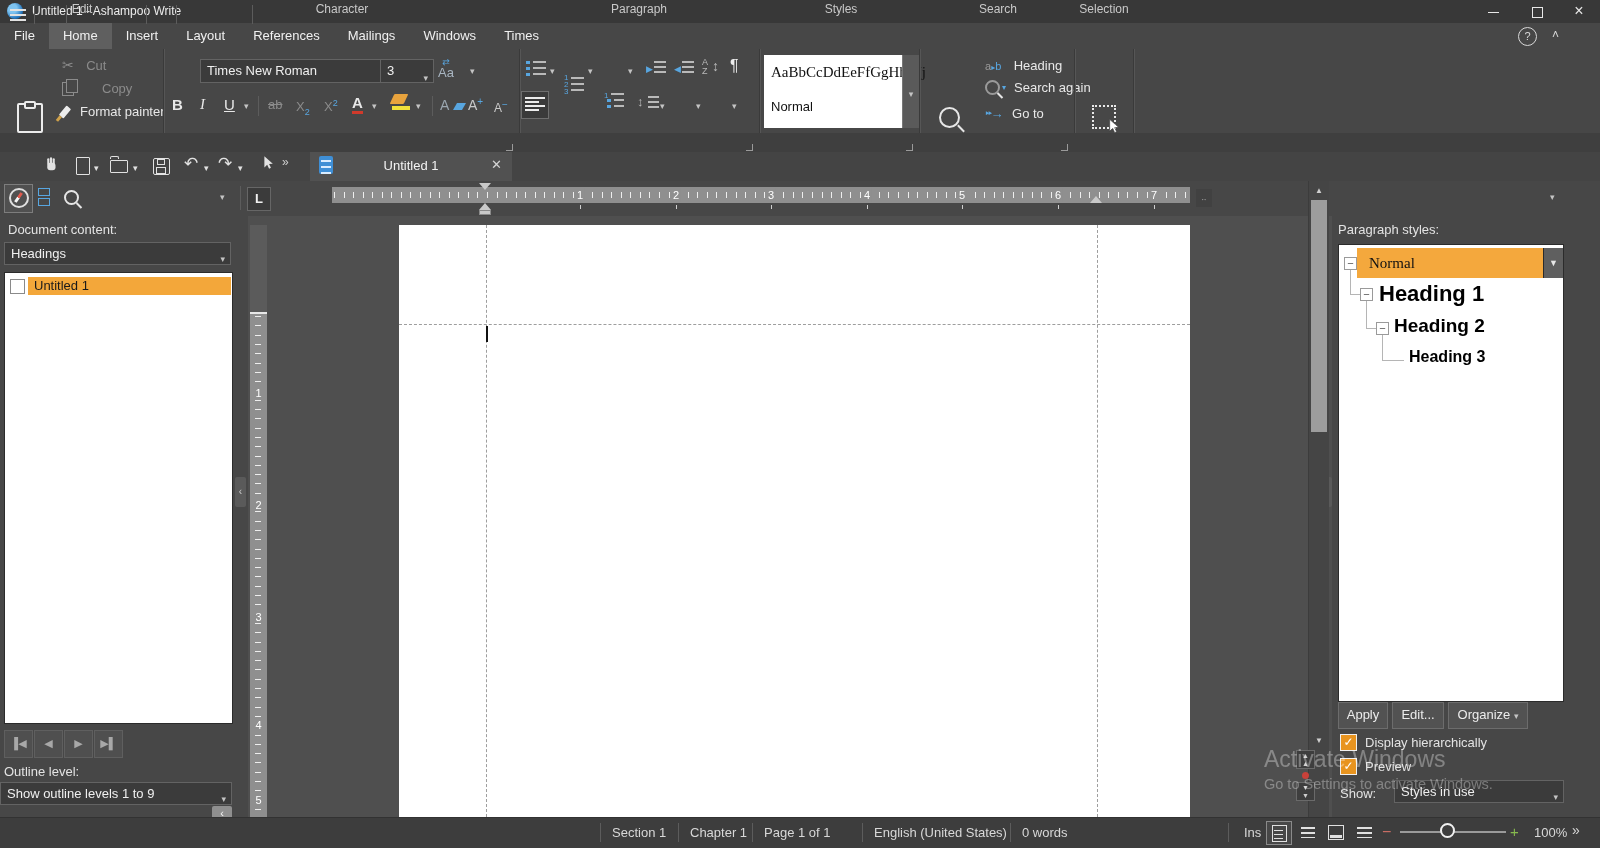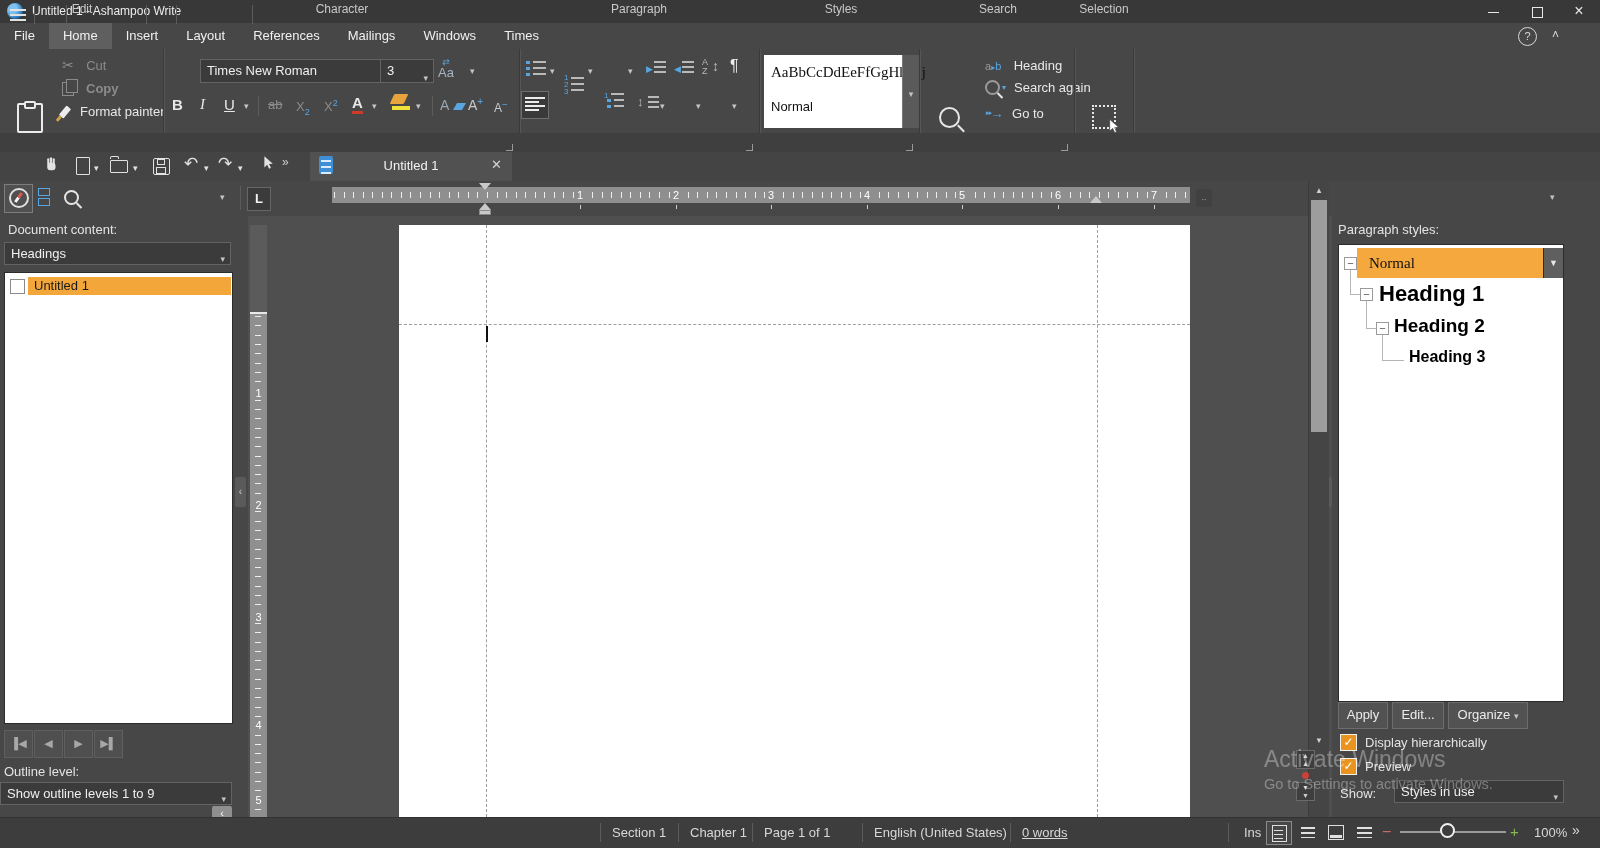--- a/index.html
+++ b/index.html
@@ -204,21 +204,21 @@
     <div class="clipboard"></div>
     <div style="margin-top:4px;">Paste</div>
     <div class="dd">▾</div>
   </div>
   <div class="abs" style="left:62px;top:56px;">
     <span class="disabled" style="font-size:14px;">✂</span>
     <span class="rlabel disabled" style="margin-left:8px;">Cut</span>
   </div>
   <div class="abs" style="left:62px;top:80px;display:flex;align-items:center;">
     <span class="copyicon"></span>
-    <span class="rlabel disabled" style="margin-left:12px;font-weight:bold;">Copy</span>
+    <span class="rlabel disabled" style="margin-left:28px;">Copy</span>
   </div>
   <div class="abs" style="left:62px;top:104px;display:flex;align-items:center;">
     <span class="brush"></span>
     <span class="rlabel" style="margin-left:12px;">Format painter</span>
   </div>
 
   <div class="abs select" style="left:168px;top:59px;width:192px;height:22px;margin-left:32px;">
     <span>Times New Roman</span>
     <span class="dd">▾</span>
   </div>
@@ -587,21 +587,21 @@
   <div class="abs" id="statusbar"></div>
   <div class="ssep" style="left:600px;top:823px;"></div>
   <div class="sitem" style="left:612px;top:825px;">Section 1</div>
   <div class="ssep" style="left:678px;top:823px;"></div>
   <div class="sitem" style="left:690px;top:825px;text-align:right;">Chapter 1</div>
   <div class="ssep" style="left:752px;top:823px;"></div>
   <div class="sitem" style="left:764px;top:825px;">Page 1 of 1</div>
   <div class="ssep" style="left:862px;top:823px;"></div>
   <div class="sitem" style="left:874px;top:825px;">English (United States)</div>
   <div class="ssep" style="left:1010px;top:823px;"></div>
-  <div class="sitem" style="left:1022px;top:825px;text-decoration:underline;">0 words</div>
+  <div class="sitem" style="left:1022px;top:825px;">0 words</div>
   <div class="ssep" style="left:1228px;top:823px;"></div>
   <div class="sitem" style="left:1244px;top:825px;">Ins</div>
   <div class="viewbtn sel" style="left:1266px;top:821px;">
       <span class="vico-page"></span>
     </div>
   <div class="viewbtn" style="left:1296px;top:821px;">
       <span class="vico-lines"></span>
     </div>
   <div class="viewbtn" style="left:1324px;top:821px;">
       <span class="vico-footer"></span>

